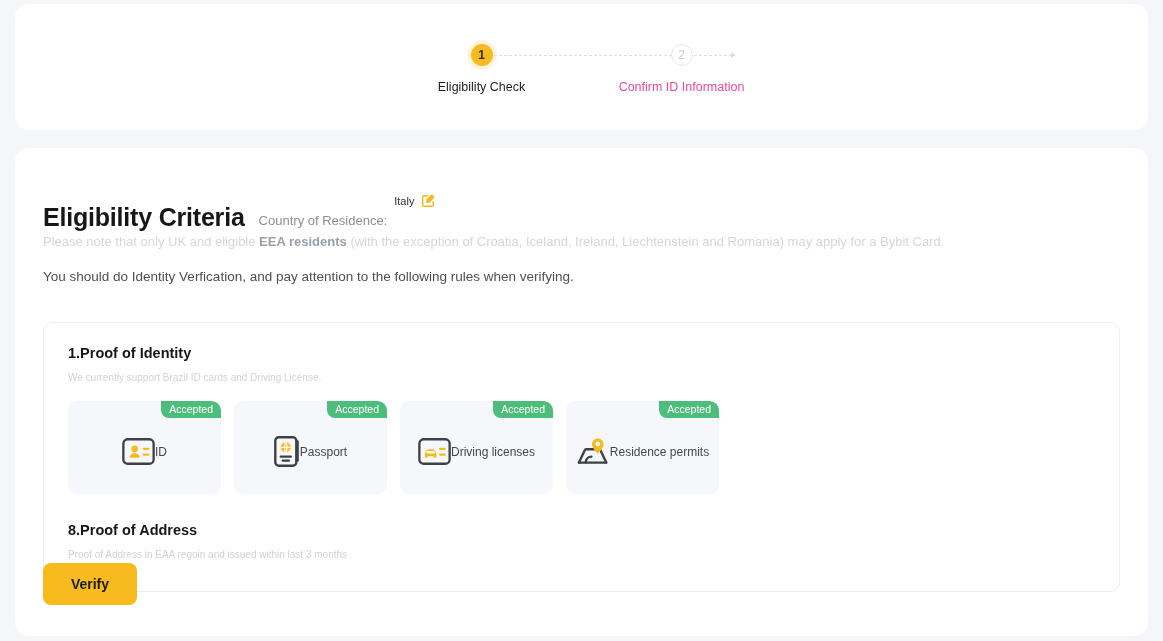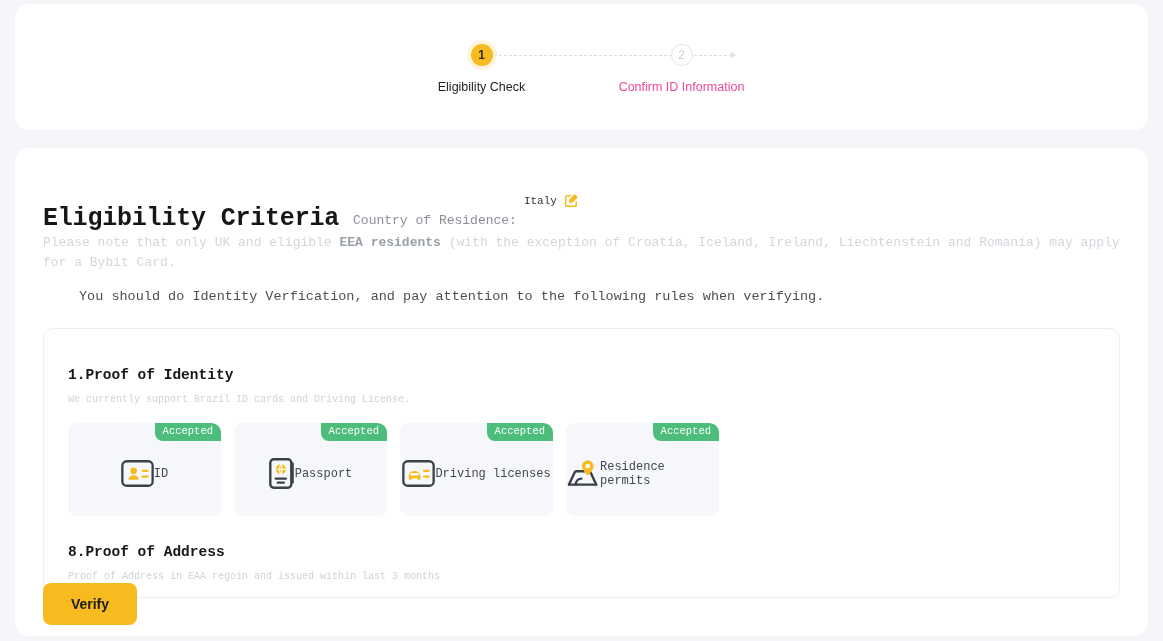--- a/index.html
+++ b/index.html
@@ -83,21 +83,20 @@
   }
 
   
   .main-card {
     position: absolute;
     left: 15px; top: 148px;
     width: 1133px; height: 488px;
     background: #ffffff;
     border-radius: 14px;
     padding: 26px 28px 0 28px;
-    font-family: Liberation Mono, monospace;
   }
 
   .title-row {
     display: flex;
     align-items: baseline;
     gap: 14px;
   }
   .page-title {
     font-size: 25px;
     font-weight: bold;
@@ -120,29 +119,28 @@
     color: #d3d6dc;
     line-height: 1.5;
   }
   .note-line .strong { color: #9aa0a8; font-weight: bold; }
 
   .rules-line {
     margin-top: 15px;
     font-size: 13.5px;
     color: #4c4f56;
     line-height: 1.5;
-    margin-left: 36px;
   }
 
   
   .criteria-box {
-    margin-top: 21px;
+    margin-top: 35px;
     border: 1px solid #edeef2;
     border-radius: 10px;
-    padding: 38px 24px 24px 24px;
+    padding: 22px 24px 24px 24px;
     height: 270px;
   }
   .section-heading {
     font-size: 14.5px;
     font-weight: bold;
     color: #17171a;
   }
   .section-sub {
     margin-top: 11px;
     font-size: 10px;
@@ -180,21 +178,21 @@
     margin-top: 9px;
     font-size: 12px;
     color: #44474e;
   }
 
   .section2 { margin-top: 28px; }
 
   
   .verify-btn {
     position: absolute;
-    left: 43px; top: 583px;
+    left: 43px; top: 563px;
     width: 94px; height: 42px;
     background: #f7ba1f;
     border: none;
     border-radius: 8px;
     font-family: "Liberation Sans", sans-serif;
     font-size: 14px;
     font-weight: bold;
     color: #1c1c1e;
     cursor: pointer;
   }

